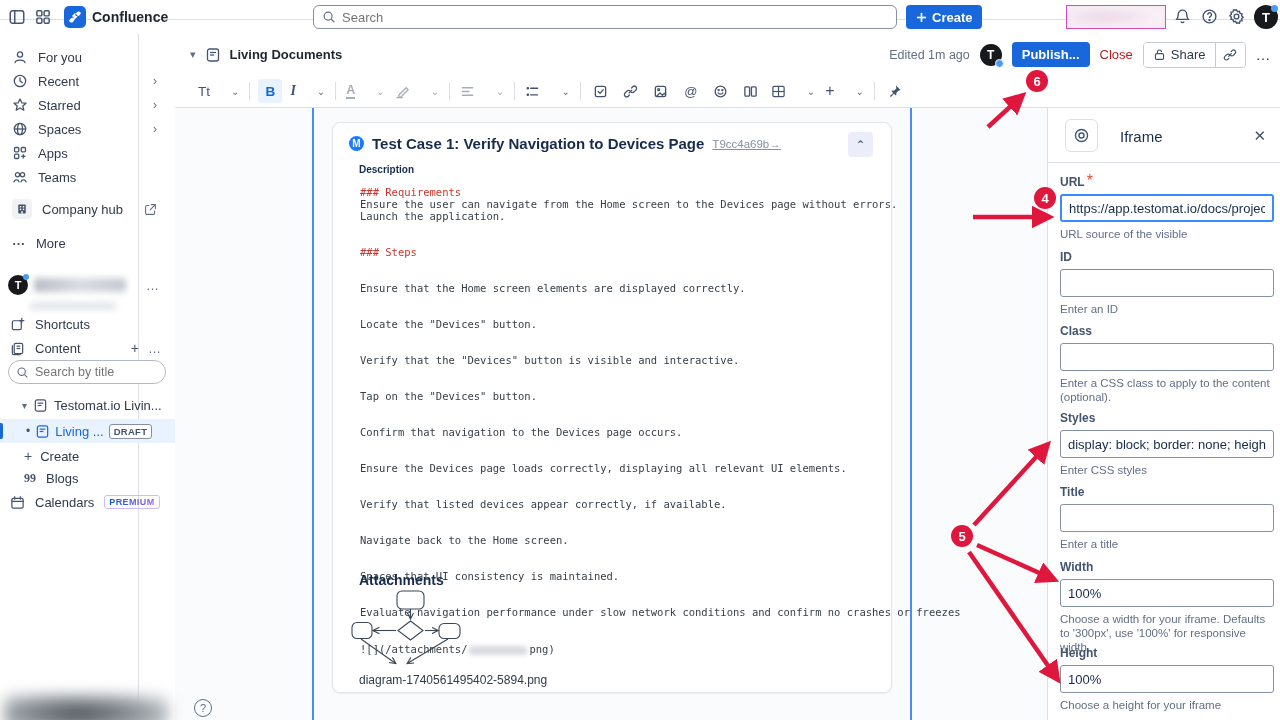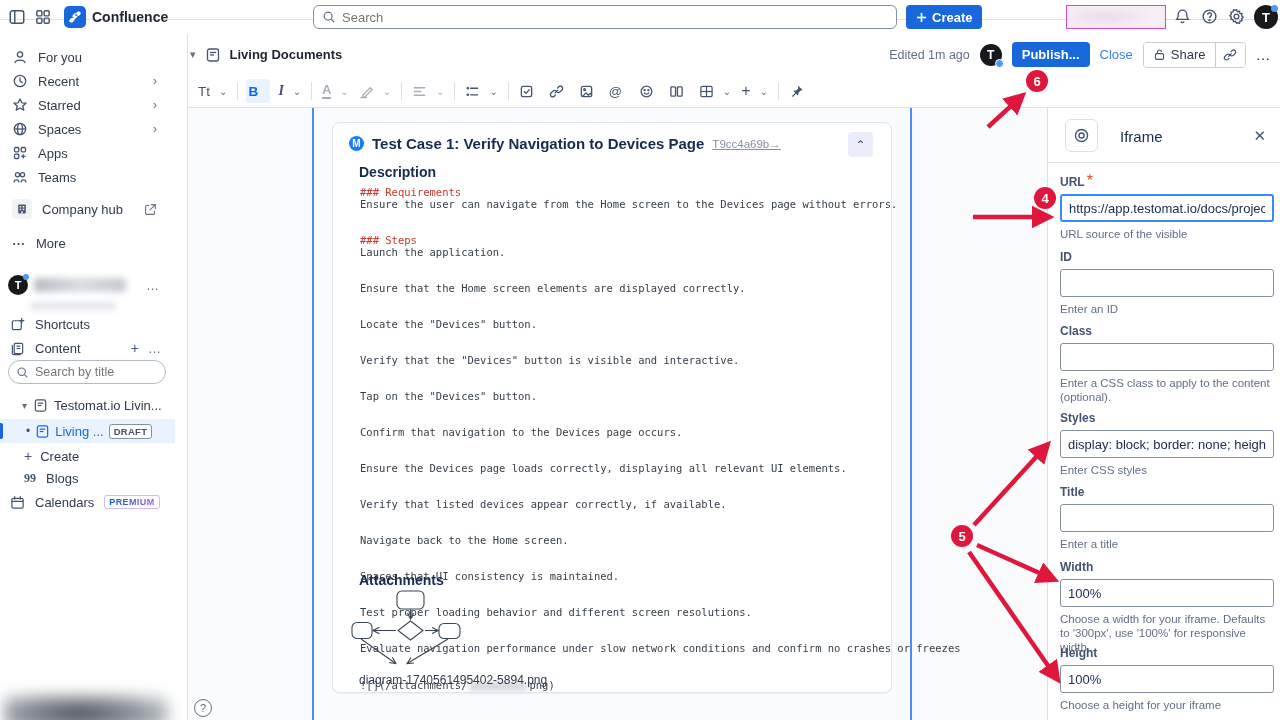--- a/index.html
+++ b/index.html
@@ -24,21 +24,21 @@
   #tn-redacted { position:absolute; left:1066px; top:5px; width:100px; height:24px;
     border:1px solid #d14ac1; background:linear-gradient(90deg,#f5e7f2,#fdf4fb,#f2e4ee); filter:none; overflow:hidden; }
   #tn-redacted::after{ content:""; display:block; width:100%; height:100%;
     background:radial-gradient(ellipse at 40% 50%, #e8d5e4 0%, #faf1f8 70%); filter:blur(4px); }
   #tn-avatar { position:absolute; left:1254px; top:5px; width:24px; height:24px; border-radius:50%;
     background:#17191c; color:#fff; font-size:13px; font-weight:bold; display:flex; align-items:center;
     justify-content:center; cursor:pointer; }
   #tn-avatar i { position:absolute; right:0px; top:0px; width:7px; height:7px; border-radius:50%; background:#4b9bf5; }
 
   
-  #sidebar { position:absolute; left:0; top:34px; width:188px; height:686px; background:#fff;
+  #sidebar { position:absolute; left:0; top:34px; width:139px; height:686px; background:#fff;
     border-right:1px solid #dcdfe4; z-index:5; }
   .sb-row { position:absolute; left:0; width:175px; height:24px; display:flex; align-items:center;
     padding-left:12px; gap:10px; font-size:13px; color:#2f3a4b; cursor:pointer; }
   .sb-row .chev { position:absolute; right:18px; color:#626f86; font-size:12px; }
   .sb-label { white-space:nowrap; }
   .hub-bg { width:20px; height:20px; background:#f1f2f4; border-radius:4px; display:flex;
     align-items:center; justify-content:center; }
   .ext { position:absolute; right:18px; }
   #sb-profile { position:absolute; left:0; top:239px; width:175px; height:24px; display:flex;
     align-items:center; padding-left:8px; gap:6px; cursor:pointer; }
@@ -74,33 +74,33 @@
     background:radial-gradient(ellipse at 45% 55%, #4a4f55 0%, #9aa0a6 55%, #e8eaec 90%); filter:blur(7px); }
 
   
   #pagehead { position:absolute; left:175px; top:34px; width:1105px; height:41px; background:#fff; }
   #ph-left { position:absolute; left:15px; top:0; height:41px; display:flex; align-items:center; gap:9px; }
   #breadcrumb { font-size:13px; font-weight:bold; color:#1e252f; cursor:pointer; }
   #ph-right { position:absolute; right:8px; top:0; height:41px; display:flex; align-items:center; gap:10px; }
   #edited { font-size:12.5px; color:#626f86; }
   #publish-btn { background:#1868db; color:#fff; border:none; border-radius:4px; height:25px; padding:0 10px;
     font-size:13px; font-weight:bold; cursor:pointer; }
-  #close-btn { background:none; border:none; font-size:13px; color:#3b82f6; cursor:pointer; font-weight:500; }
+  #close-btn { background:none; border:none; font-size:13px; color:#b91c1c; cursor:pointer; font-weight:500; }
   #share-group { display:flex; align-items:center; border:1px solid #c6ccd4; border-radius:4px; height:26px; overflow:hidden; }
   #share-btn { display:flex; align-items:center; gap:5px; padding:0 9px; font-size:13px; font-weight:500;
     color:#2f3a4b; height:100%; cursor:pointer; background:#fff; border:none; }
   #copylink-btn { width:30px; height:100%; display:flex; align-items:center; justify-content:center;
     border:none; border-left:1px solid #c6ccd4; background:#fff; cursor:pointer; }
   .more-dots { color:#2f3a4b; font-size:15px; letter-spacing:1.5px; cursor:pointer; }
 
   
   #toolbar { position:absolute; left:175px; top:75px; width:1105px; height:33px; background:#fff;
     border-bottom:1px solid #dcdfe4; display:flex; align-items:center; padding-left:21px; }
-  .tb-btn { height:24px; min-width:24px; display:flex; align-items:center; 
-    border-radius:3px; cursor:pointer; gap:8px; padding:0 2px; color:#44546f; }
+  .tb-btn { height:24px; min-width:24px; display:flex; align-items:center; justify-content:center;
+    border-radius:3px; cursor:pointer; gap:20px; padding:0 2px; color:#44546f; }
   .tb-btn.active { background:#e9f2ff; color:#0c66e4; }
   .tb-btn.disabled { color:#a5adba; cursor:default; }
   .tb-sep { width:1px; height:18px; background:#dcdfe4; margin:0 8px; }
   .tb-gap { width:6px; }
   .tb-chev { font-size:10px; color:#626f86; margin-left:1px; }
   .tb-txt { font-size:13.5px; font-weight:bold; }
   .tb-italic { font-style:italic; font-family:"Liberation Serif",serif; font-size:14px; font-weight:bold; }
   .tb-A { font-size:12.5px; font-weight:bold; border-bottom:2px solid currentColor; line-height:13px; }
 
   
@@ -110,21 +110,21 @@
   
   #doccard { position:absolute; left:157px; top:14px; width:560px; height:571px; background:#fff;
     border:1px solid #e3e5e9; border-radius:8px; box-shadow:0 1px 2px rgba(9,30,66,.06); }
   #dc-titlerow { position:absolute; left:16px; top:12px; display:flex; align-items:center; gap:8px; }
   .m-icon { width:15px; height:15px; border-radius:50%; background:#1d7afc; color:#fff; font-size:10px;
     font-weight:bold; display:flex; align-items:center; justify-content:center; flex:none; }
   #dc-title { font-size:15px; font-weight:bold; color:#172b4d; }
   #dc-code { font-size:11.5px; color:#8590a2; text-decoration:underline; cursor:pointer; }
   #dc-collapse { position:absolute; right:18px; top:9px; width:25px; height:25px; background:#ebedfb;
     border:none; border-radius:4px; color:#44546f; font-size:12px; cursor:pointer; }
-  #dc-desc { position:absolute; left:26px; top:41px; font-size:14px; font-weight:bold; color:#172b4d; }
+  #dc-desc { position:absolute; left:26px; top:41px; font-size:10px; font-weight:bold; color:#172b4d; }
   #dc-body { position:absolute; left:27px; top:63px; width:520px;
     font-family:"DejaVu Sans Mono","Liberation Mono",monospace; font-size:10.5px; color:#37404a; }
   .mline { height:12px; line-height:12px; white-space:nowrap; }
   .mline.red { color:#c9372c; }
   .mline.bigsp { margin-top:24px; }
   .inline-blur { display:inline-block; width:58px; height:9px; border-radius:2px; background:#d6d9de;
     filter:blur(2.5px); vertical-align:middle; margin:0 2px; }
   #dc-attach-h { position:absolute; left:26px; top:449px; font-size:14px; font-weight:bold; color:#172b4d; }
   #dc-diagram { position:absolute; left:16px; top:466px; }
   #dc-caption { position:absolute; left:26px; top:550px; font-size:12px; color:#2f3a4b; }
@@ -528,32 +528,31 @@
         </span>
       <span id="dc-title">Test Case 1: Verify Navigation to Devices Page</span>
       <span id="dc-code">T9cc4a69b→</span>
     </div>
     <button id="dc-collapse">⌃</button>
     <div id="dc-desc">Description</div>
 
     <div id="dc-body">
       <div class="mline red">### Requirements</div>
       <div class="mline">Ensure the user can navigate from the Home screen to the Devices page without errors.</div>
+      <div class="mline">Launch the application.</div>
       <div class="mline red bigsp">### Steps</div>
-      <div class="mline">Launch the application.</div>
       <div class="mline bigsp">Ensure that the Home screen elements are displayed correctly.</div>
       <div class="mline bigsp">Locate the "Devices" button.</div>
       <div class="mline bigsp">Verify that the "Devices" button is visible and interactive.</div>
       <div class="mline bigsp">Tap on the "Devices" button.</div>
       <div class="mline bigsp">Confirm that navigation to the Devices page occurs.</div>
       <div class="mline bigsp">Ensure the Devices page loads correctly, displaying all relevant UI elements.</div>
       <div class="mline bigsp">Verify that listed devices appear correctly, if available.</div>
       <div class="mline bigsp">Navigate back to the Home screen.</div>
       <div class="mline bigsp">Spaces that UI consistency is maintained.</div>
-      <div class="mline bigsp">Test proper loading behavior and different screen resolutions.</div>
       <div class="mline bigsp">Evaluate navigation performance under slow network conditions and confirm no crashes or freezes</div>
       <div class="mline" style="margin-top:25px"><span>![](/attachments/</span><span class="inline-blur"></span><span>png)</span></div>
     </div>
 
     <div id="dc-attach-h">Attachments</div>
     <svg id="dc-diagram" width="132" height="82" viewBox="0 0 132 82" fill="none" stroke="#3b4754" stroke-width="1.1">
       <defs>
           <marker id="dah" markerWidth="7" markerHeight="7" refX="5" refY="3" orient="auto">
             <path d="M0 0L6 3L0 6" fill="none" stroke="#3b4754" stroke-width="1"></path>
           </marker>

